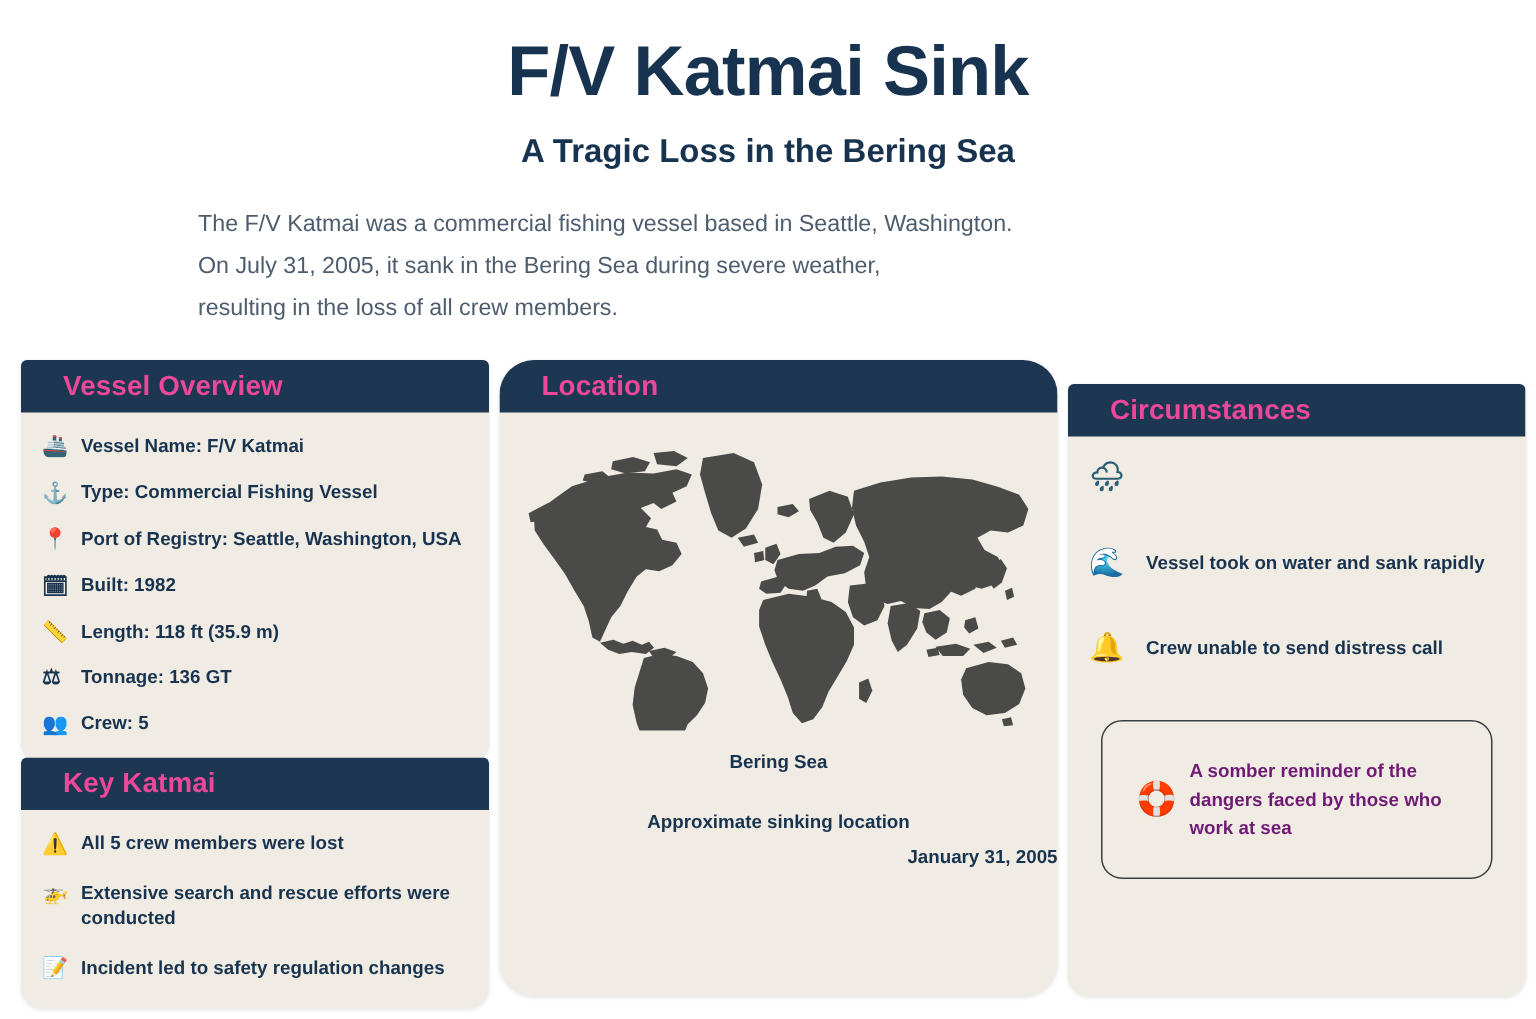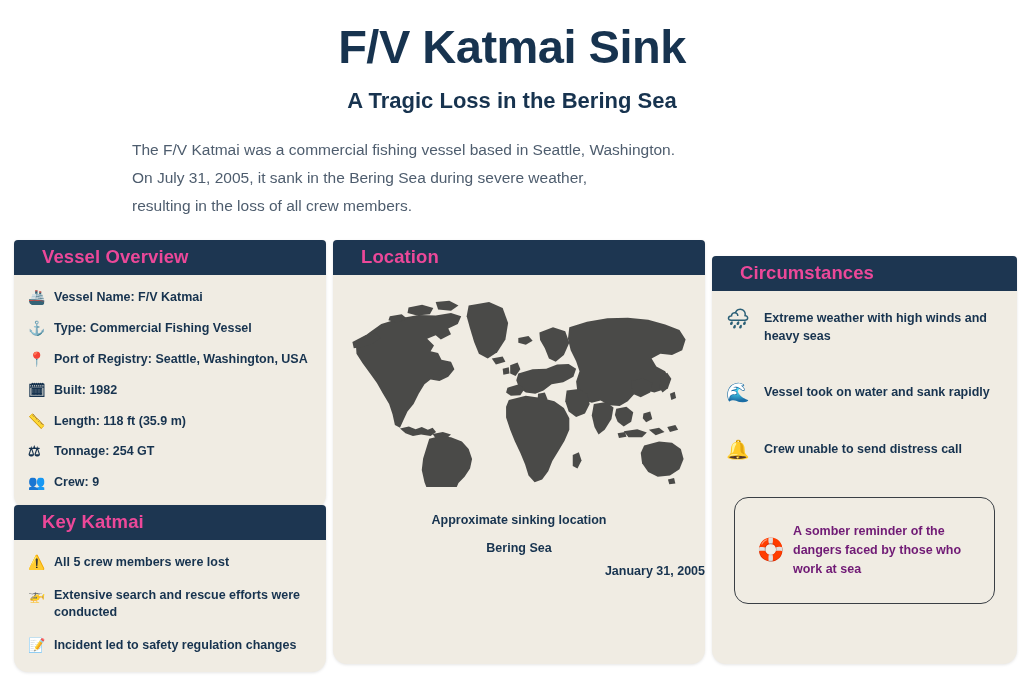--- a/index.html
+++ b/index.html
@@ -95,21 +95,21 @@
     font-size: 14px;
     line-height: 1.2;
     text-align: left;
     margin-right: 2px;
   }
 
   
   .keyfacts li { margin-bottom: 16px; }
 
   
-  .col-center .panel { height: 100%; box-sizing: border-box; }
+  .col-center .panel { height: 100%; box-sizing: border-box; border-radius: 23px; }
   .map-wrap {
     padding: 12px 10px 0 10px;
     text-align: center;
   }
   .map-wrap svg { display: block; margin: 0 auto; }
   .map-caption {
     text-align: center;
     color: #17334f;
     font-weight: bold;
     font-size: 12.5px;
@@ -197,25 +197,25 @@
           <li>
             <span class="fact-ico">🗓</span>
             <span>Built: 1982</span>
           </li>
           <li>
             <span class="fact-ico">📏</span>
             <span>Length: 118 ft (35.9 m)</span>
           </li>
           <li>
             <span class="fact-ico">⚖</span>
-            <span>Tonnage: 254 GT</span>
+            <span>Tonnage: 136 GT</span>
           </li>
           <li>
             <span class="fact-ico">👥</span>
-            <span>Crew: 9</span>
+            <span>Crew: 5</span>
           </li>
         </ul>
       </div>
     </div>
 
     <div class="panel" style="margin-top:-4px">
       <div class="panel-head">Key Katmai</div>
       <div class="panel-body">
         <ul class="fact-list keyfacts">
           <li>
@@ -297,34 +297,33 @@
 
             <path d="M868 452 L912 440 L950 444 L976 462 L984 492 L972 522 L944 540 L908 544 L880 530 L862 504 L858 474 Z"></path>
 
             <path d="M938 552 L956 548 L960 564 L942 566 Z"></path>
 
             <path d="M1000 512 L1014 506 L1018 524 L1004 532 Z"></path>
             <path d="M1006 536 L1020 532 L1024 550 L1010 556 Z"></path>
           </g>
         </svg>
       </div>
+      <div class="map-caption cap-sea">Bering Sea</div>
       <div class="map-caption cap-loc">Approximate sinking location</div>
-      <div class="map-caption cap-sea">Bering Sea</div>
       <div class="map-caption cap-date">January 31, 2005</div>
     </div>
   </div>
 
   <div class="col-right">
     <div class="panel">
       <div class="panel-head">Circumstances</div>
       <div class="panel-body">
         <ul class="circ-list">
           <li>
             <span class="circ-ico">🌧</span>
-            <span>Extreme weather with high winds and heavy seas</span>
           </li>
           <li>
             <span class="circ-ico">🌊</span>
             <span>Vessel took on water and sank rapidly</span>
           </li>
           <li>
             <span class="circ-ico">🔔</span>
             <span>Crew unable to send distress call</span>
           </li>
         </ul>

